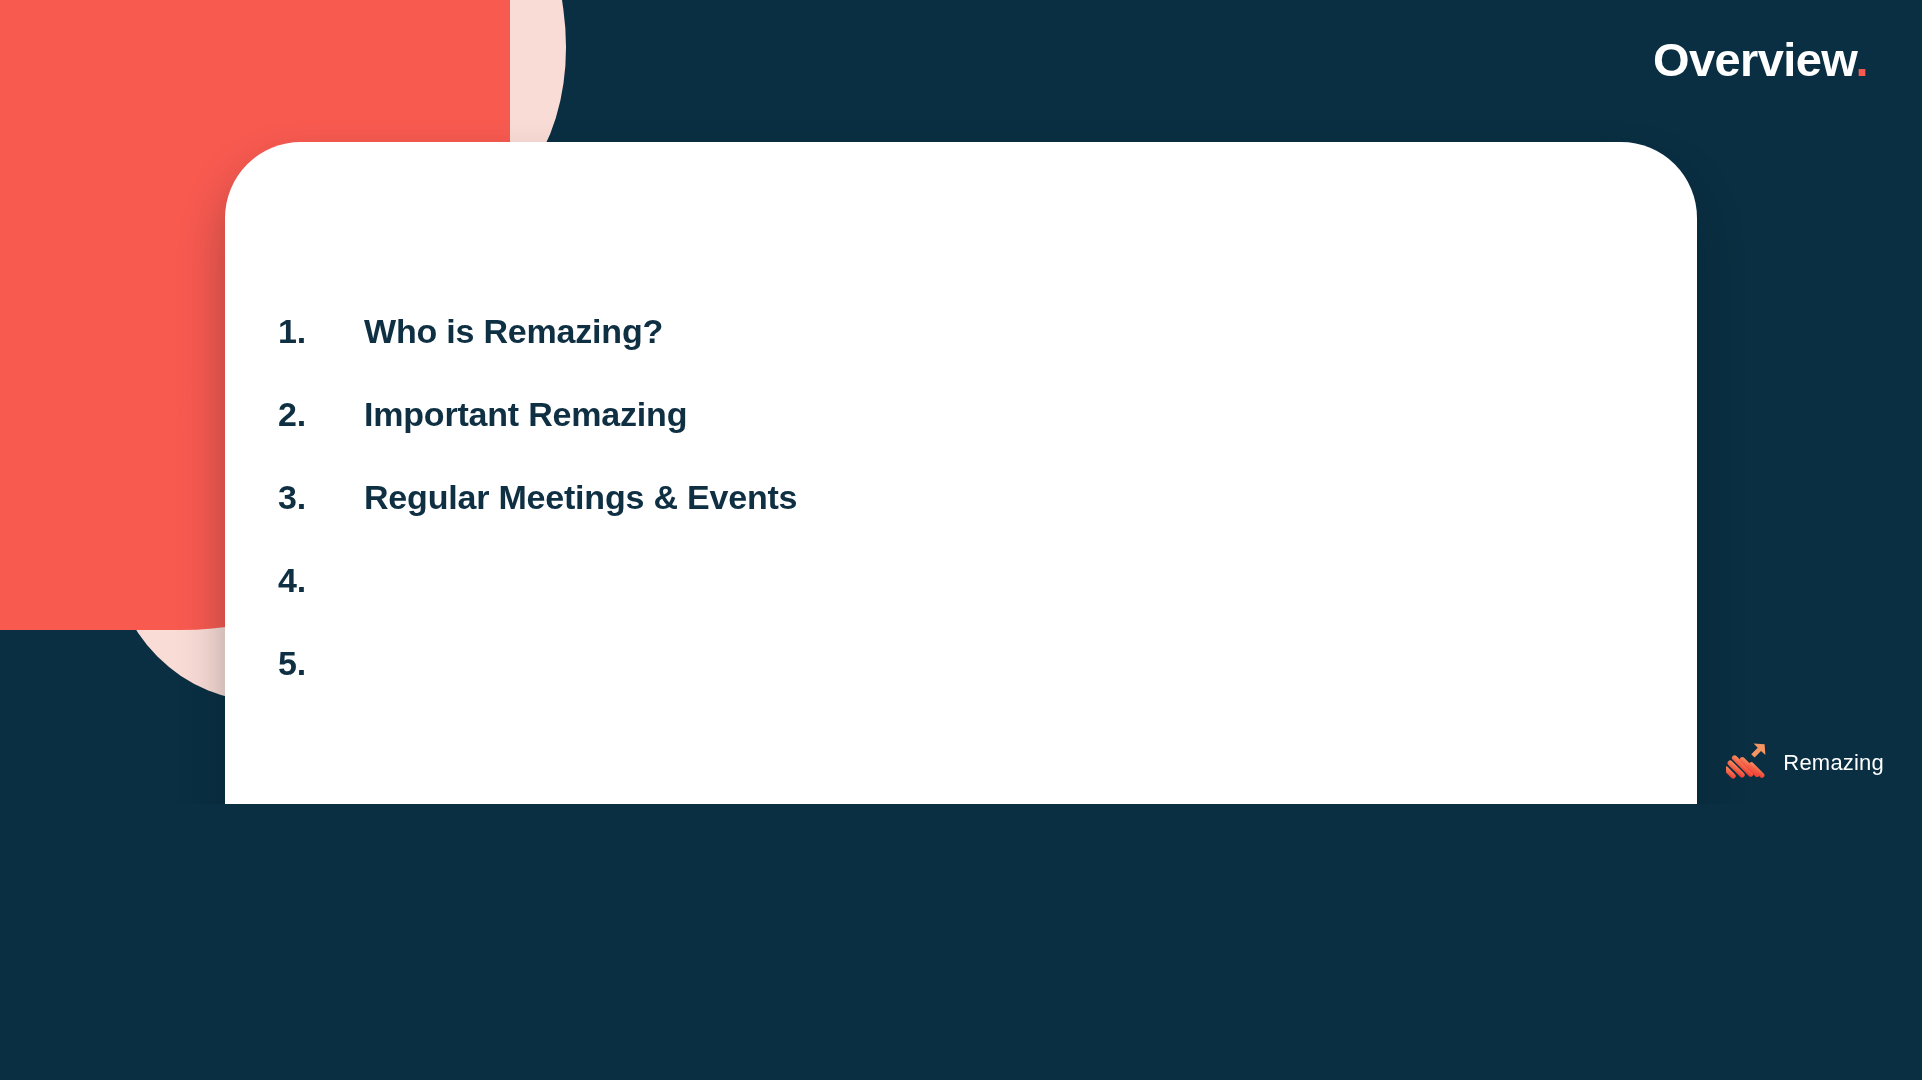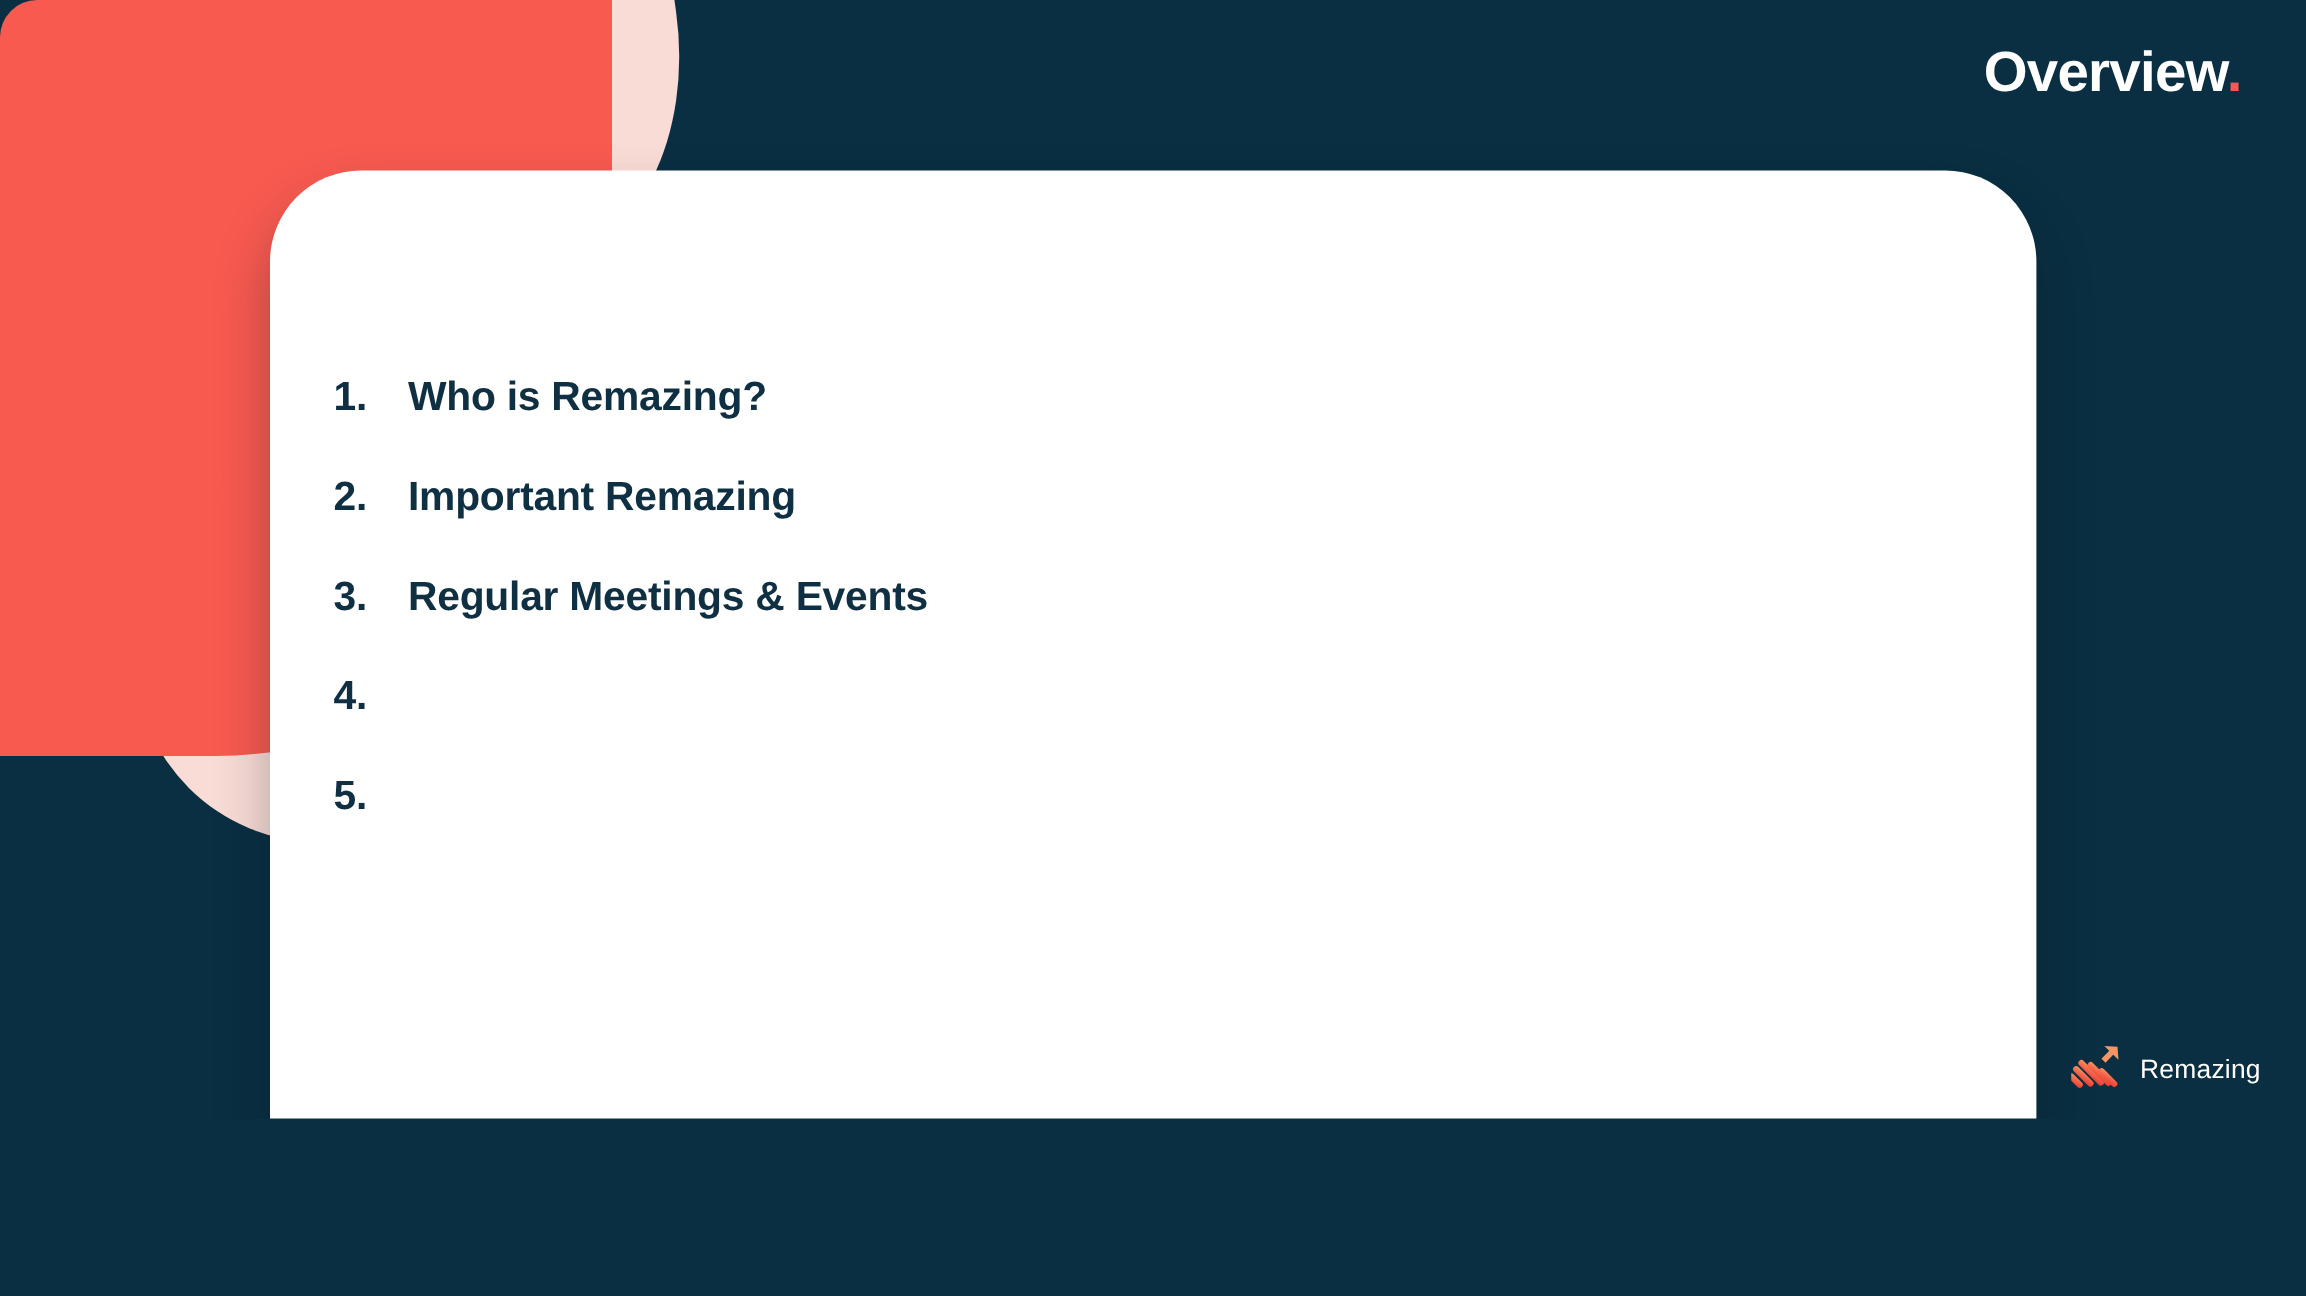--- a/index.html
+++ b/index.html
@@ -10,24 +10,23 @@
   body {
     width: 1922px;
     height: 1080px;
     overflow: hidden;
     font-family: "Liberation Sans", sans-serif;
   }
 
   .slide {
     position: relative;
     width: 1922px;
-    height: 932px;
+    height: 804px;
     background: #0a2f42;
     overflow: hidden;
-    border-radius: 31px;
   }
 
   
   .deco-layer {
     position: absolute;
     inset: 0;
     overflow: hidden;
     pointer-events: none;
   }
 
@@ -122,20 +121,21 @@
     font-weight: 700;
     letter-spacing: -0.2px;
     color: #0f2f43;
   }
   .agenda-label {
     font-size: 34px;
     font-weight: 700;
     letter-spacing: -0.2px;
     color: #0f2f43;
     white-space: nowrap;
+    margin-left: 24px;
   }
 
   
   .logo {
     position: absolute;
     right: 38px;
     bottom: 18px;
     display: flex;
     align-items: center;
     gap: 13px;

